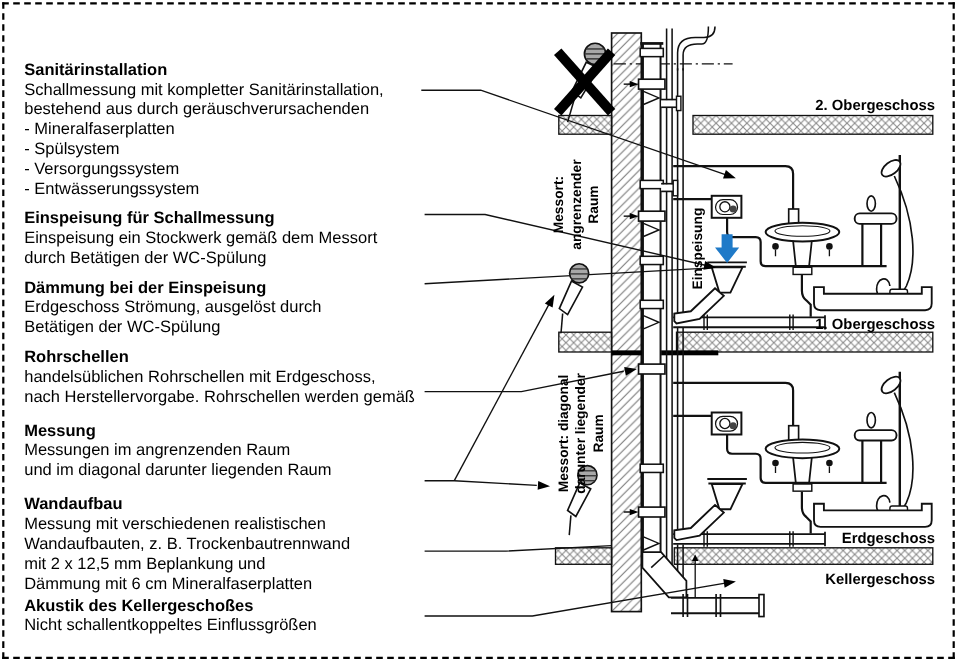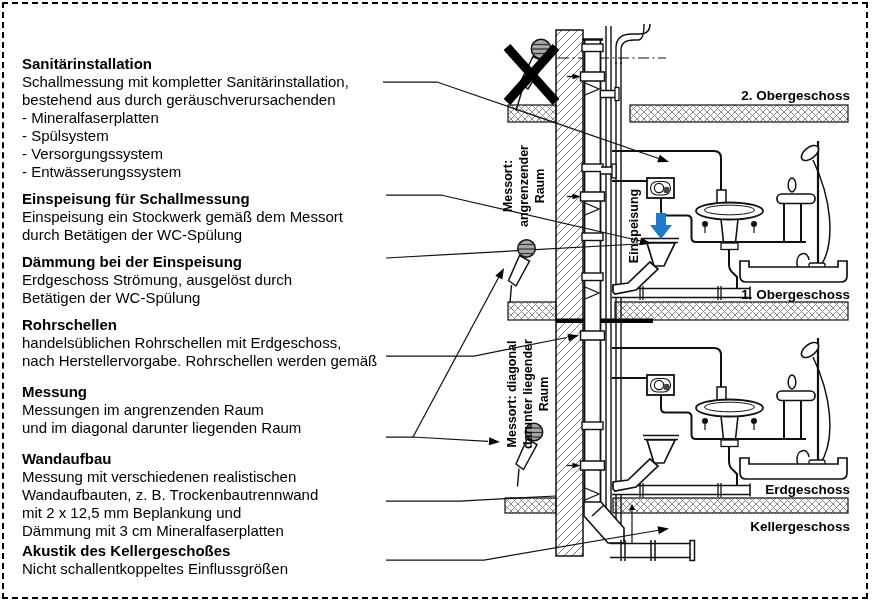--- a/index.html
+++ b/index.html
@@ -50,21 +50,21 @@
     <div class="block">
       <div class="h">Messung</div>
       <div class="l">Messungen im angrenzenden Raum</div>
       <div class="l">und im diagonal darunter liegenden Raum</div>
     </div>
     <div class="block">
       <div class="h">Wandaufbau</div>
       <div class="l">Messung mit verschiedenen realistischen</div>
       <div class="l">Wandaufbauten, z. B. Trockenbautrennwand</div>
       <div class="l">mit 2 x 12,5 mm Beplankung und</div>
-      <div class="l">Dämmung mit 3 cm Mineralfaserplatten</div>
+      <div class="l">Dämmung mit 6 cm Mineralfaserplatten</div>
     </div>
     <div class="block">
       <div class="h">Akustik des Kellergeschoßes</div>
       <div class="l">Nicht schallentkoppeltes Einflussgrößen</div>
     </div>
   </div>
 
   <svg width="872" height="603" viewBox="0 0 872 603">
     <defs>
       <pattern id="crossh" width="7" height="7" patternUnits="userSpaceOnUse">

